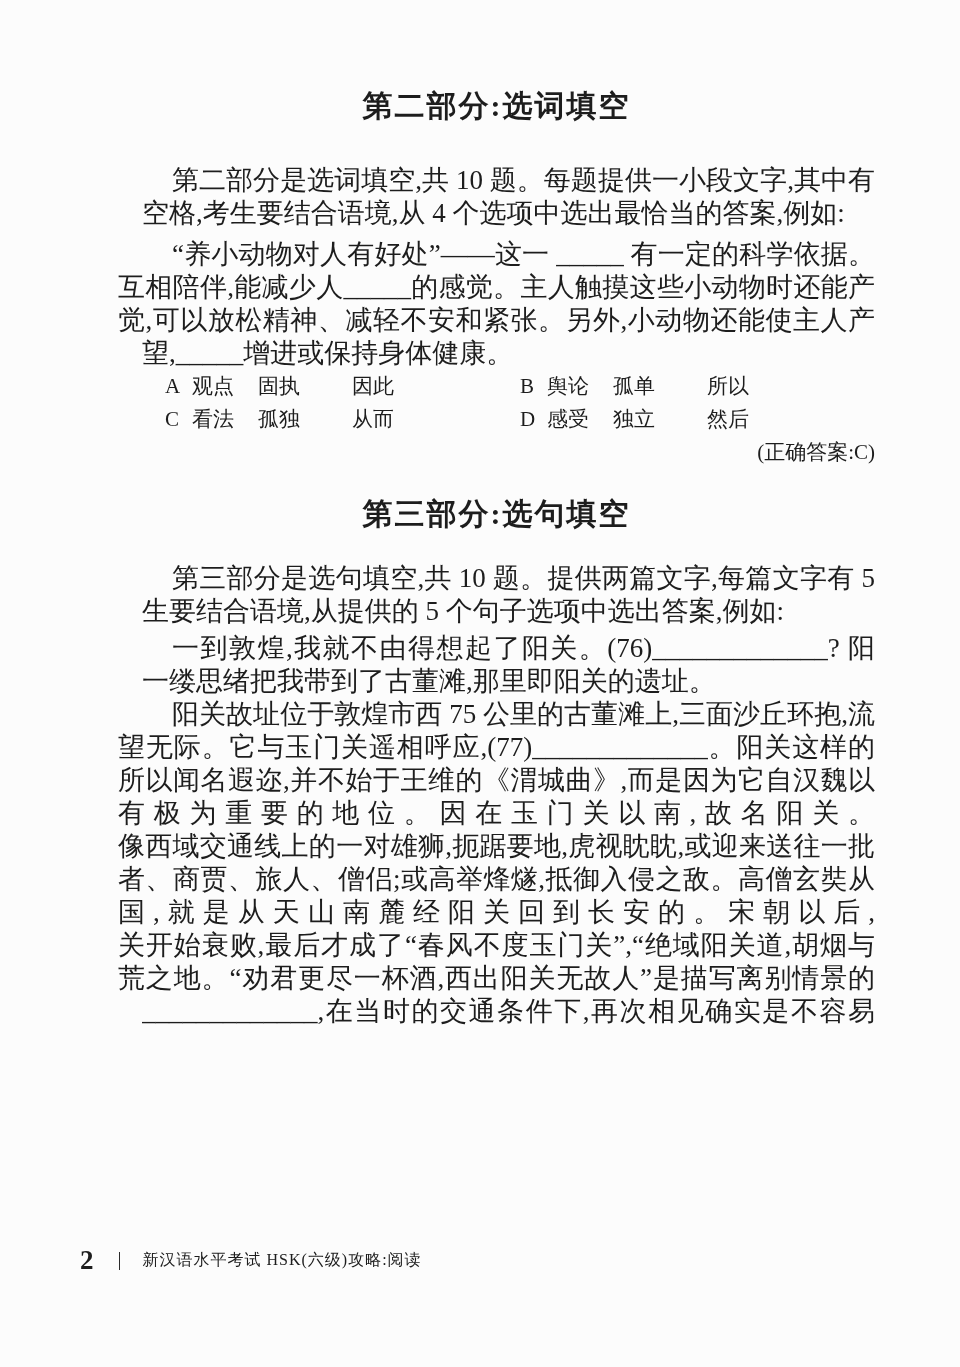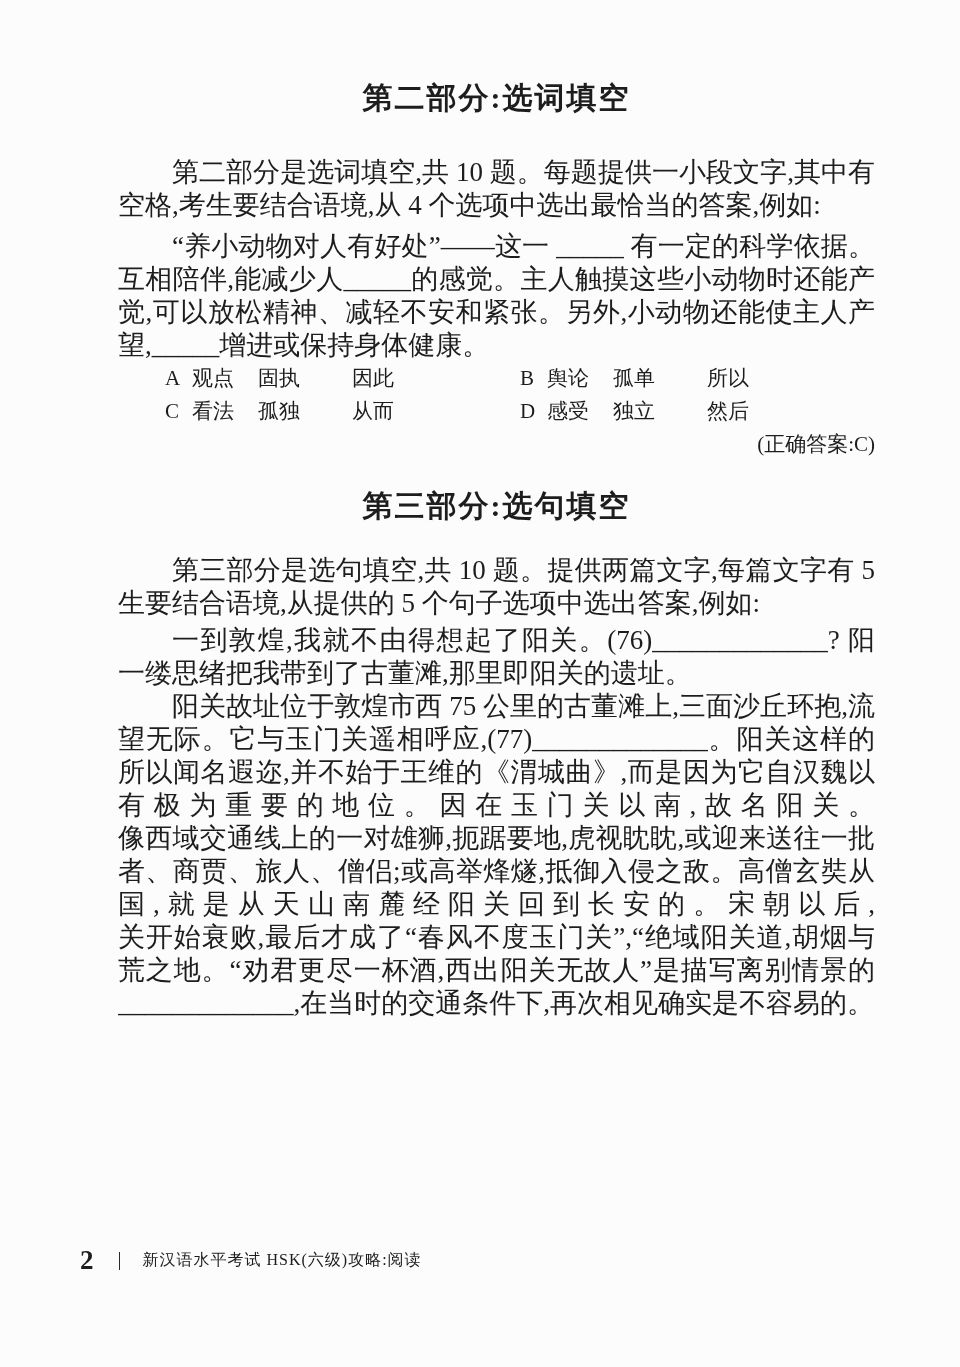--- a/index.html
+++ b/index.html
@@ -7,41 +7,41 @@
     width: 960px; height: 1367px;
     background: #fcfcfc;
     font-family: "Liberation Serif", "DejaVu Serif", serif;
     color: #1d1d1d;
     position: relative;
     overflow: hidden;
   }
   .page { position: absolute; inset: 0; }
   .content {
     position: absolute;
-    left: 118px; width: 757px; top: 4px;
+    left: 118px; width: 757px; top: 12px;
   }
   .section-title {
     font-size: 30px;
     font-weight: 700;
     text-align: center;
     line-height: 36px;
     letter-spacing: 2px;
   }
   .title-part2 { padding-top: 76px; }
   .title-part3 { margin-top: 27px; }
   .para { font-size: 27px; }
   .para .tline {
     line-height: 33px;
     height: 33px;
     text-align: justify;
     text-align-last: justify;
     overflow: hidden;
   }
   .para .tline:first-child { text-indent: 2em; }
-  .para .tline:last-child { text-align-last: left; }
+  .para .tline:last-child { text-align-last: left; margin-left: 24px; }
   .intro-p2 { margin-top: 40px; }
   .example-p2 { margin-top: 8px; }
   .intro-p3 { margin-top: 30px; }
   .passage-1 { margin-top: 4px; }
   .passage-2 { margin-top: 0; }
   .options {
     padding-left: 47px;
     margin-top: 0;
     font-size: 21px;
   }

